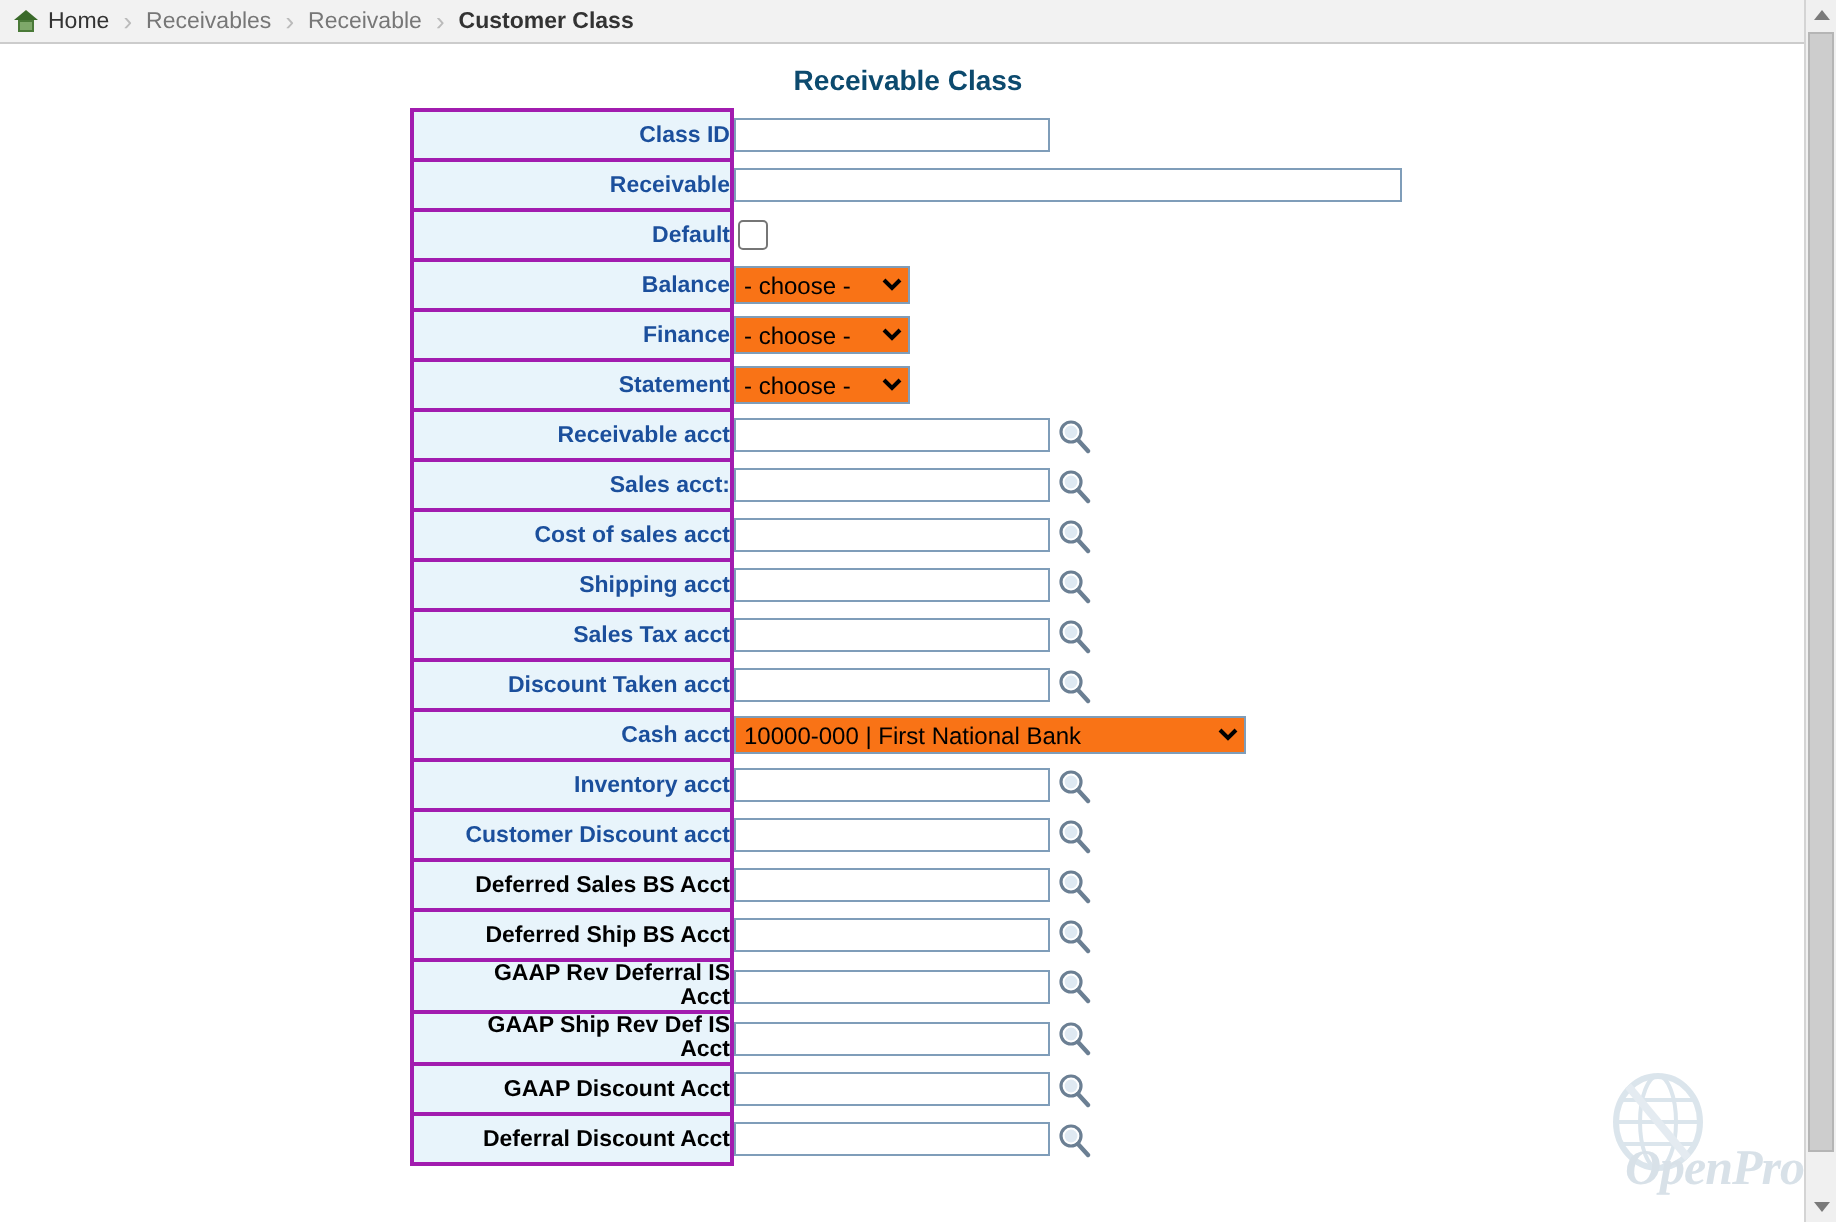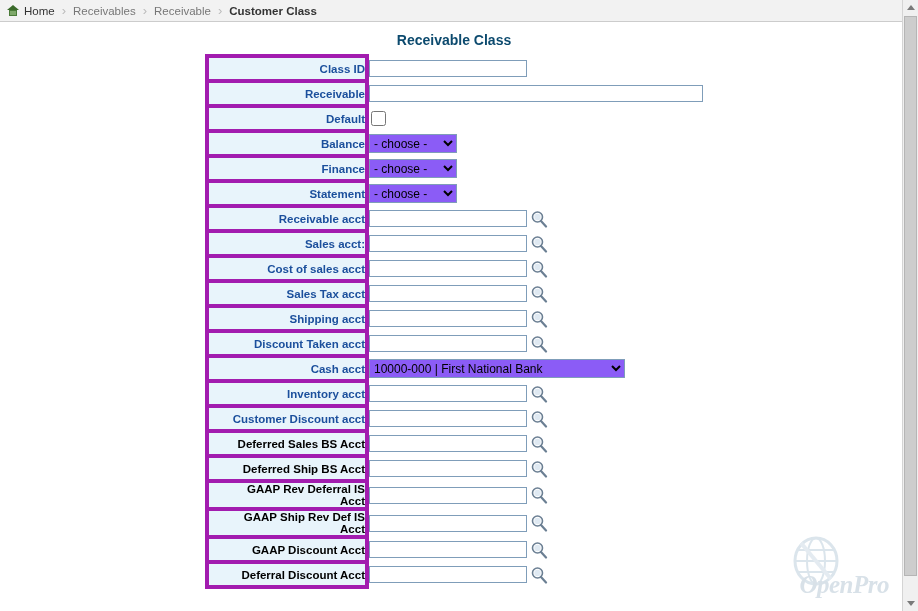--- a/index.html
+++ b/index.html
@@ -95,21 +95,21 @@
     border-collapse: collapse;
     margin-left: 205px;
   }
   table.form td {
     padding: 0;
     vertical-align: middle;
   }
   td.label-cell {
     width: 160px;
     background: #e8f4fb;
-    border: 4px solid #a21caf;
+    border: 2px solid #a21caf;
     color: #1b4f9c;
     font-weight: bold;
     font-size: 11.5px;
     text-align: right;
     padding: 3px 4px 3px 3px;
     height: 19px;
     box-sizing: border-box;
   }
   td.label-cell.dark {
     color: #000000;
@@ -139,21 +139,21 @@
     height: 15px;
     margin: 0 0 0 2px;
     vertical-align: middle;
   }
 
   select.sel {
     font-family: "Liberation Sans", sans-serif;
     font-size: 12px;
     height: 19px;
     border: 1px solid #7f9db9;
-    background: #8b5cf6;
+    background: #f97316;
     vertical-align: middle;
     box-sizing: border-box;
   }
   select.sel-small { width: 88px; }
   select.sel-cash { width: 256px; }
 
   .mag {
     display: inline-block;
     width: 18px;
     height: 18px;
@@ -168,21 +168,21 @@
   .btn-row {
     margin-left: 205px;
     width: 380px;
     text-align: center;
     padding-top: 12px;
   }
 
   
   .watermark {
     position: absolute;
-    right: 29px;
+    right: 16px;
     bottom: 8px;
     width: 150px;
     height: 62px;
     opacity: 0.55;
     user-select: none;
   }
   .wm-text {
     position: absolute;
     bottom: 4px;
     right: 0;
@@ -305,29 +305,29 @@
         </tr>
         <tr>
           <td class="label-cell">Cost of sales acct</td>
           <td class="field-cell"><input class="txt w160" type="text" value="" style=""><span class="mag"><svg width="18" height="18" viewBox="0 0 18 18">
                 <circle cx="7.5" cy="7" r="5" fill="#ffffff" stroke="#6b7f93" stroke-width="1.6"></circle>
                 <circle cx="7.5" cy="7" r="3.2" fill="#dfe9f2" stroke="none"></circle>
                 <line x1="11" y1="11" x2="16" y2="16.5" stroke="#6b7f93" stroke-width="2.2" stroke-linecap="round"></line>
               </svg></span></td>
         </tr>
         <tr>
+          <td class="label-cell">Shipping acct</td>
+          <td class="field-cell"><input class="txt w160" type="text" value="" style=""><span class="mag"><svg width="18" height="18" viewBox="0 0 18 18">
+                <circle cx="7.5" cy="7" r="5" fill="#ffffff" stroke="#6b7f93" stroke-width="1.6"></circle>
+                <circle cx="7.5" cy="7" r="3.2" fill="#dfe9f2" stroke="none"></circle>
+                <line x1="11" y1="11" x2="16" y2="16.5" stroke="#6b7f93" stroke-width="2.2" stroke-linecap="round"></line>
+              </svg></span></td>
+        </tr>
+        <tr>
           <td class="label-cell">Sales Tax acct</td>
-          <td class="field-cell"><input class="txt w160" type="text" value="" style=""><span class="mag"><svg width="18" height="18" viewBox="0 0 18 18">
-                <circle cx="7.5" cy="7" r="5" fill="#ffffff" stroke="#6b7f93" stroke-width="1.6"></circle>
-                <circle cx="7.5" cy="7" r="3.2" fill="#dfe9f2" stroke="none"></circle>
-                <line x1="11" y1="11" x2="16" y2="16.5" stroke="#6b7f93" stroke-width="2.2" stroke-linecap="round"></line>
-              </svg></span></td>
-        </tr>
-        <tr>
-          <td class="label-cell">Shipping acct</td>
           <td class="field-cell"><input class="txt w160" type="text" value="" style=""><span class="mag"><svg width="18" height="18" viewBox="0 0 18 18">
                 <circle cx="7.5" cy="7" r="5" fill="#ffffff" stroke="#6b7f93" stroke-width="1.6"></circle>
                 <circle cx="7.5" cy="7" r="3.2" fill="#dfe9f2" stroke="none"></circle>
                 <line x1="11" y1="11" x2="16" y2="16.5" stroke="#6b7f93" stroke-width="2.2" stroke-linecap="round"></line>
               </svg></span></td>
         </tr>
         <tr>
           <td class="label-cell">Discount Taken acct</td>
           <td class="field-cell"><input class="txt w160" type="text" value="" style=""><span class="mag"><svg width="18" height="18" viewBox="0 0 18 18">
                 <circle cx="7.5" cy="7" r="5" fill="#ffffff" stroke="#6b7f93" stroke-width="1.6"></circle>

